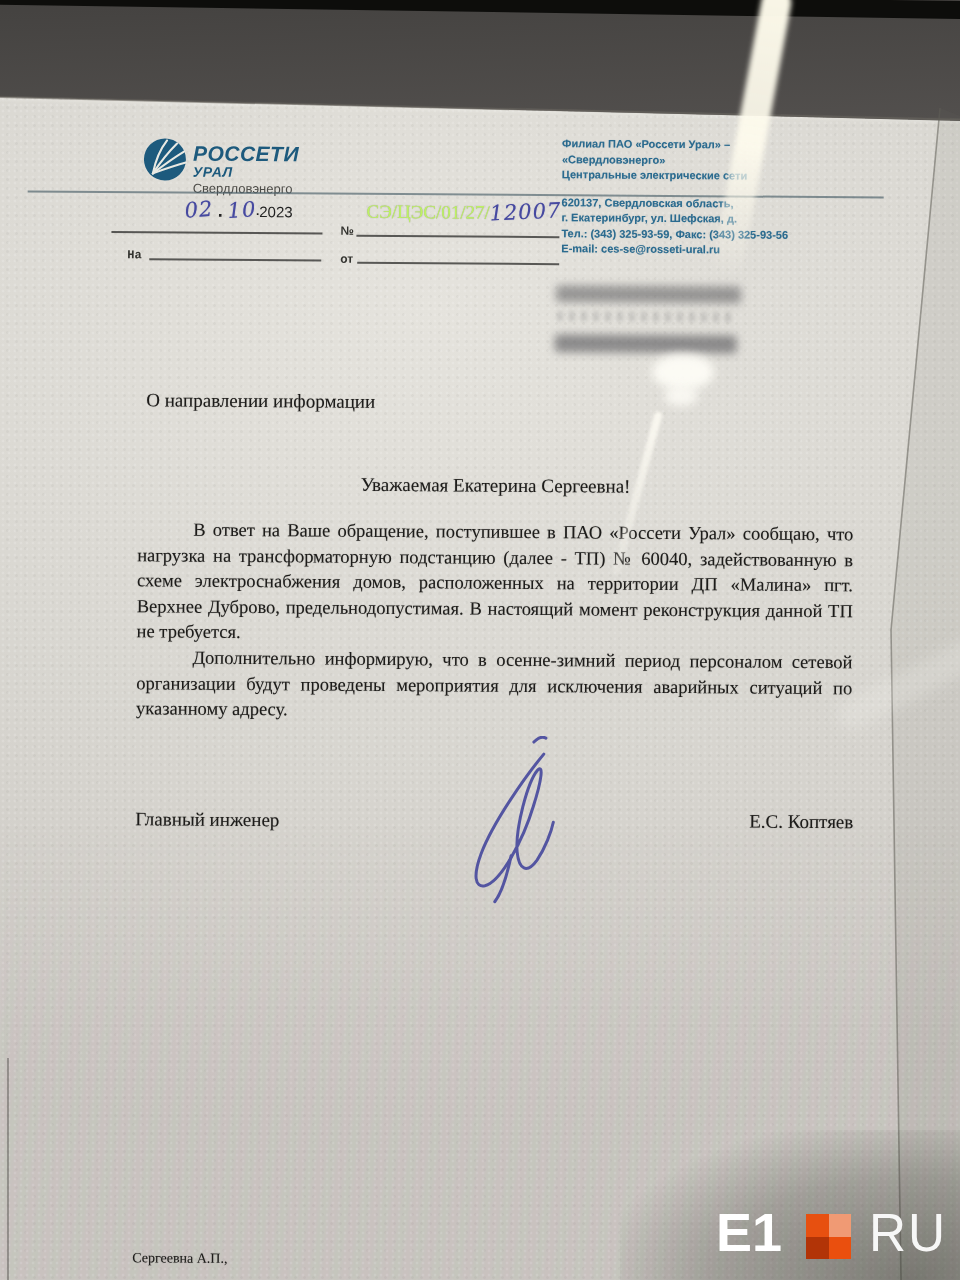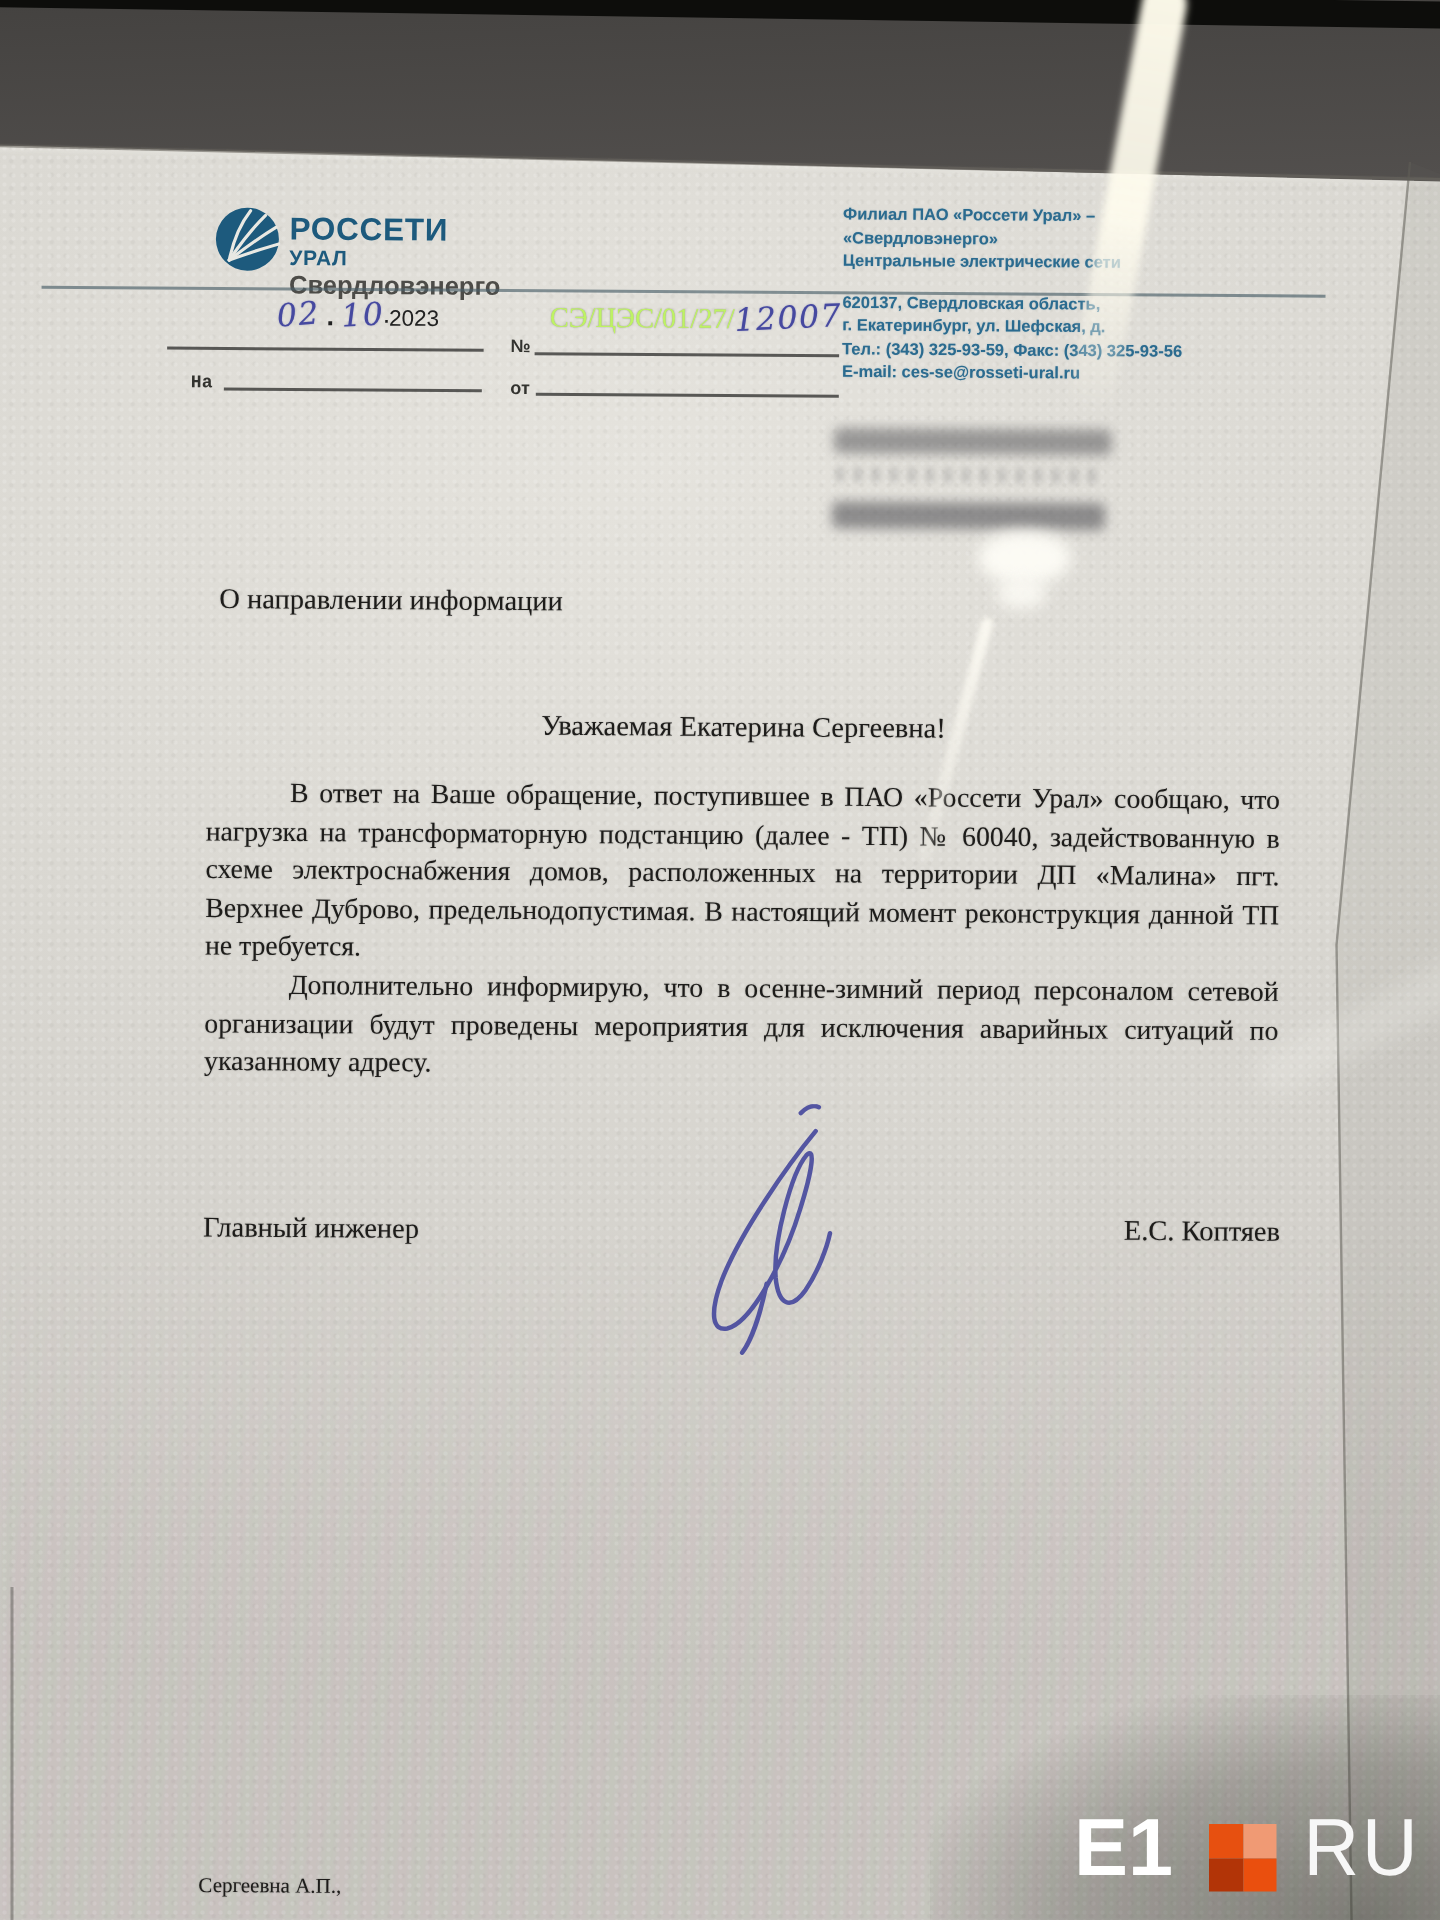--- a/index.html
+++ b/index.html
@@ -29,24 +29,24 @@
   .paper-top-edge{position:absolute;left:-5px;top:96px;width:975px;height:2px;
     background:rgba(106,103,96,.6);transform:rotate(1.35deg);transform-origin:left center;
     box-shadow:0 2px 3px rgba(250,250,244,.35);}
   .paper-left-edge{position:absolute;left:7px;top:1058px;width:2px;height:224px;
     background:rgba(92,90,85,.5);}
   .edge-svg{position:absolute;left:0;top:0;}
   
   .tilt{position:absolute;inset:0;transform:rotate(0.4deg);transform-origin:100px 150px;}
   .abs{position:absolute;}
   
-  .brand{color:#1d5a7d;font-weight:bold;line-height:1;}
+  .brand{color:#1d5a7d;font-weight:bold;line-height:1;font-style:italic;}
   .brand-main{font-size:21px;letter-spacing:.5px;}
   .brand-region{font-size:14px;letter-spacing:.5px;}
-  .brand-sub{font-size:17px;font-weight:bold;color:#4d4c48;}
+  .brand-sub{font-size:13px;font-weight:normal;color:#4d4c48;}
   .branch{color:#2b6b8f;font-weight:bold;font-size:11px;line-height:15.5px;
     text-shadow:0 0 1px rgba(43,107,143,.35);}
   .rule{position:absolute;height:1.5px;background:rgba(74,96,104,.65);}
   
   .printed-serif{font-family:"Liberation Serif",serif;font-size:19px;color:#bef264;
     text-shadow:0 0 1px rgba(25,25,25,.4);}
   .printed-sans{font-size:18px;color:#222;font-weight:bold;}
   .hand{font-family:"DejaVu Serif",serif;font-style:italic;color:#4649a0;font-size:21px;
     letter-spacing:1px;text-shadow:0 0 1px rgba(70,73,160,.5);display:inline-block;}
   .lbl{font-size:12px;font-weight:bold;color:#33332f;}
@@ -74,21 +74,21 @@
   .glare-blob2{position:absolute;left:664px;top:386px;width:34px;height:20px;border-radius:50%;
     background:rgba(253,252,246,.85);filter:blur(5px);}
   .glare-line{position:absolute;left:655px;top:412px;width:8px;height:168px;border-radius:4px;
     background:linear-gradient(180deg,rgba(252,250,242,.92),rgba(252,250,242,.2));
     transform:rotate(15deg);transform-origin:top center;filter:blur(1.8px);}
   .glare-band{position:absolute;left:828px;top:662px;width:195px;height:30px;border-radius:15px;
     background:rgba(248,248,240,.22);transform:rotate(-27deg);filter:blur(7px);}
   
   .corner-shade{position:absolute;left:620px;top:1130px;width:340px;height:150px;
     background:radial-gradient(ellipse at 85% 100%,rgba(50,52,44,.5),rgba(50,52,44,.26) 48%,transparent 78%);}
-  .wm{position:absolute;left:716px;top:1203px;display:flex;align-items:flex-end;gap:16px;}
+  .wm{position:absolute;left:716px;top:1203px;display:flex;align-items:center;gap:16px;}
   .wm-e1{font-size:54px;font-weight:bold;color:#fff;line-height:58px;letter-spacing:0;}
   .wm-sq{width:45px;height:45px;margin:9px 2px 0 8px;display:grid;grid-template-columns:1fr 1fr;grid-template-rows:1fr 1fr;}
   .wm-ru{font-size:54px;font-weight:normal;color:#fbfbfb;line-height:58px;transform:scaleX(.95);
     transform-origin:left;letter-spacing:2px;opacity:.97;}
   .sig-svg{position:absolute;left:420px;top:733px;}
 </style>
 </head>
 <body>
 
 <div id="photo">

